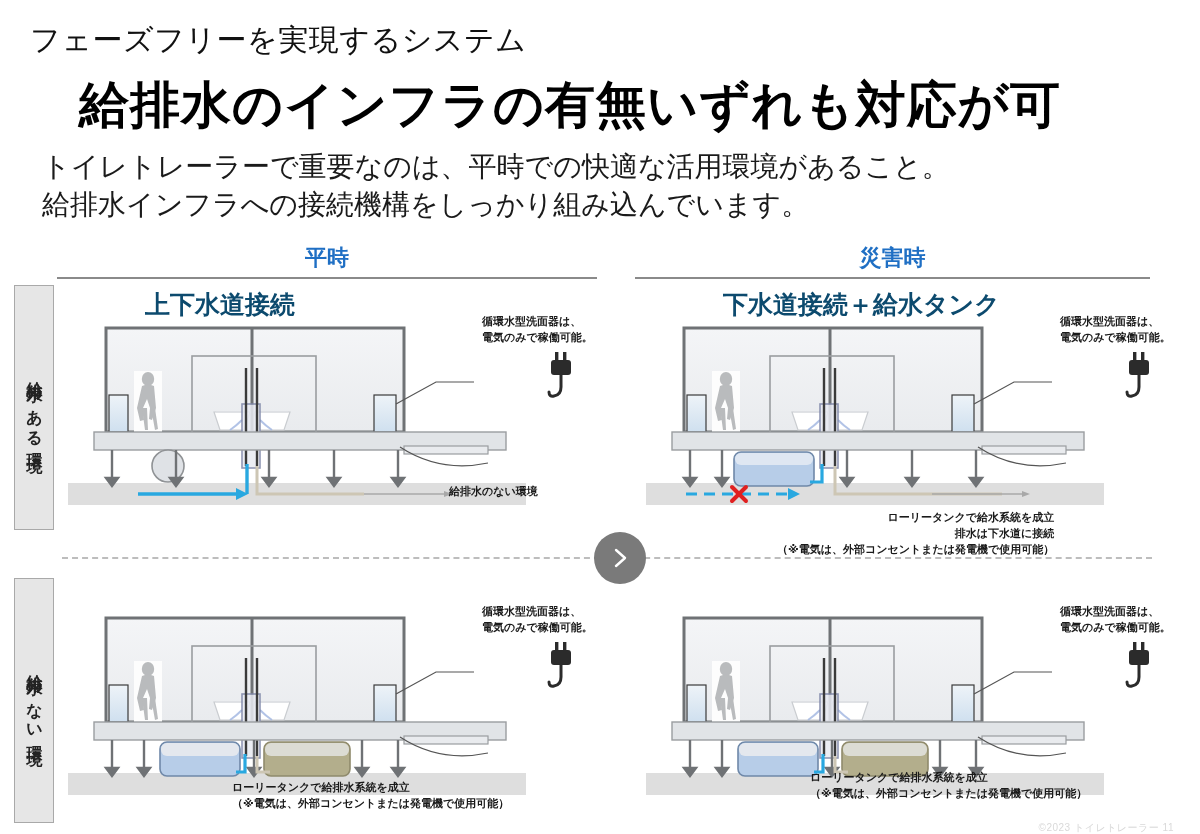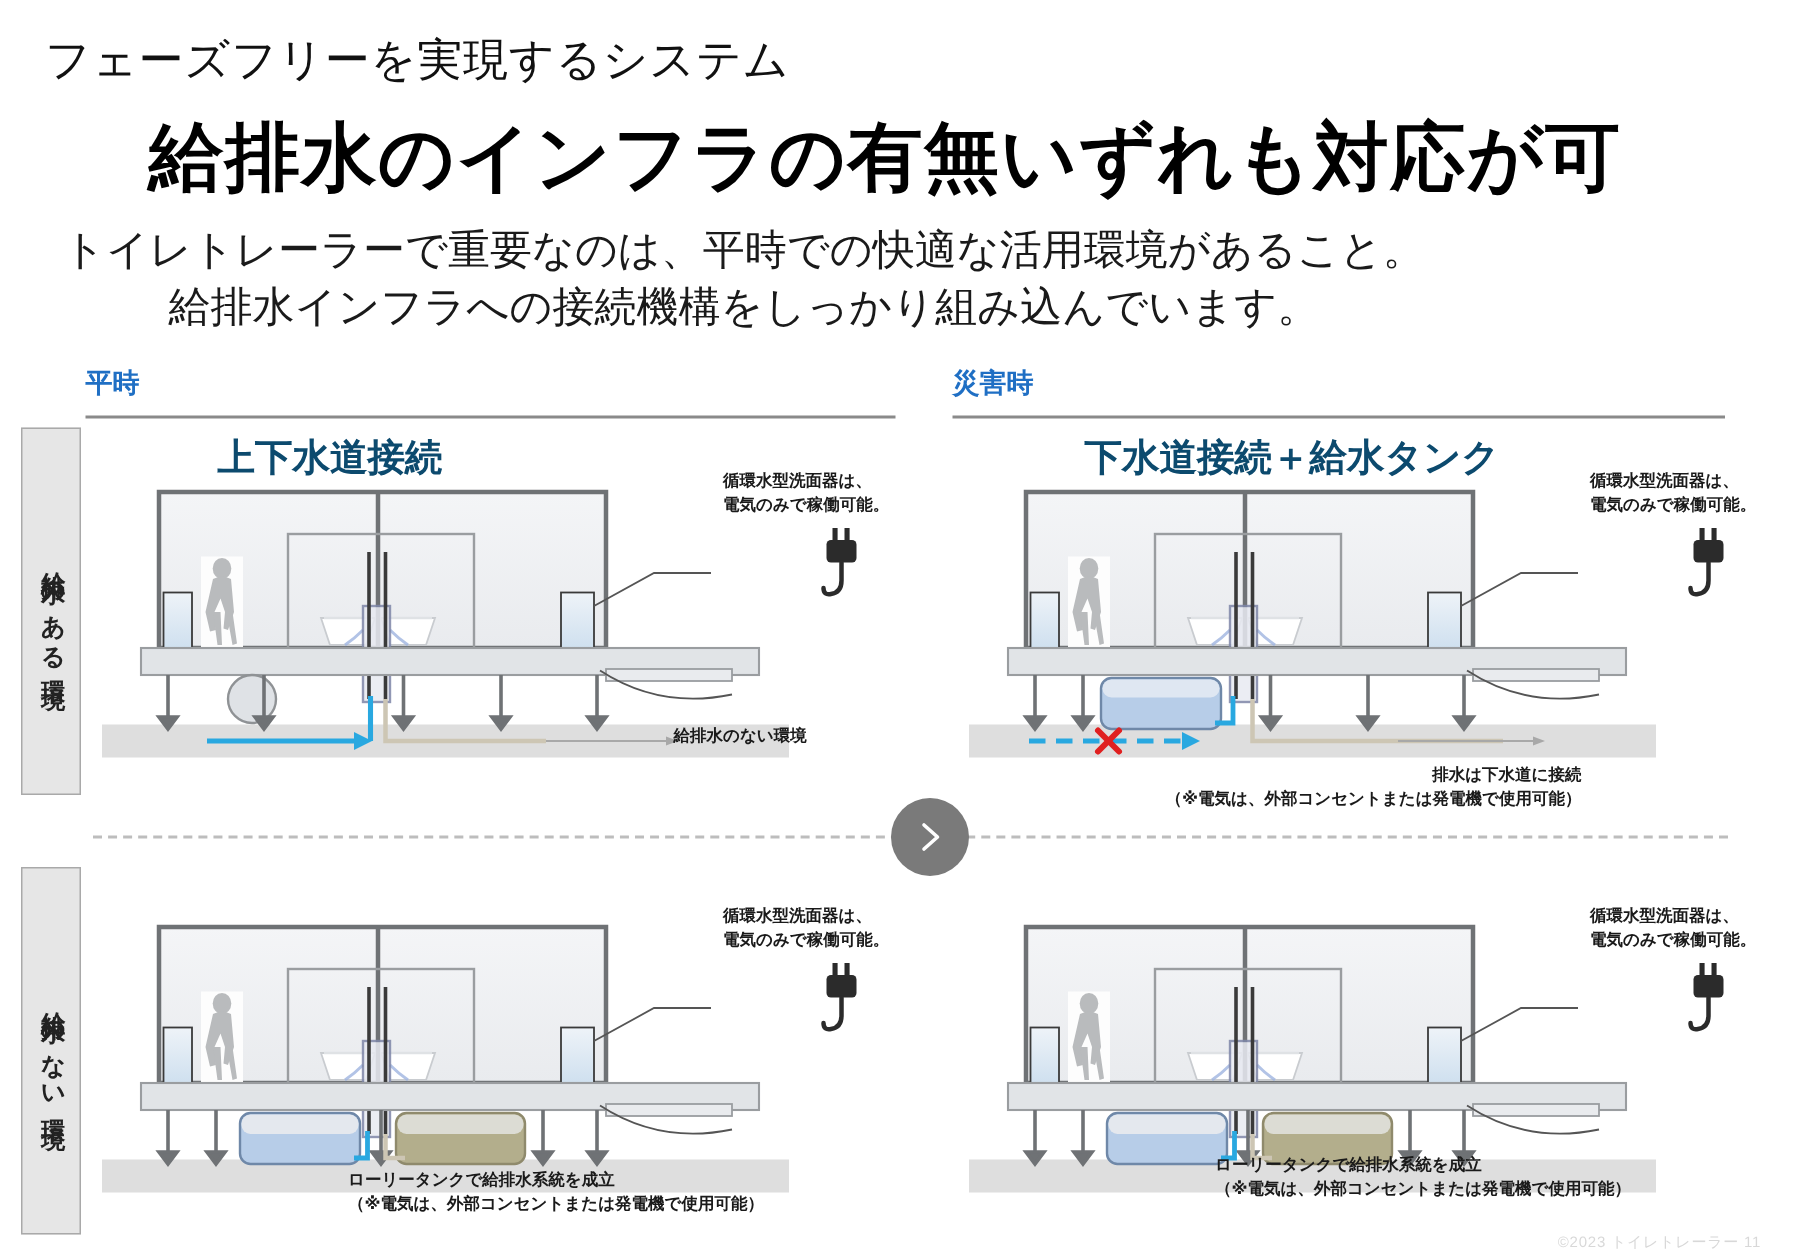--- a/index.html
+++ b/index.html
@@ -14,34 +14,34 @@
   
   .eyebrow {
     position: absolute; left: 30px; top: 20px;
     font-size: 30px; font-weight: 400; color: #111;
     letter-spacing: 0.5px;
   }
   .headline {
     position: absolute; left: 0; top: 72px; width: 1140px;
     text-align: center;
     font-size: 50px; font-weight: 700; color: #000;
-    letter-spacing: 1px; white-space: nowrap; margin-left: 20px;
+    letter-spacing: 1px; white-space: nowrap;
   }
   .lead {
     position: absolute; left: 42px; top: 148px;
     font-size: 28px; font-weight: 400; color: #1a1a1a;
     line-height: 1.35;
   }
-  .lead div { white-space: nowrap; text-align: center; }
+  .lead div { white-space: nowrap; }
 
   
   .colhead {
     position: absolute; top: 243px;
-    font-size: 18px; font-weight: 700; color: #1f6fc4;
-    text-align: left;
+    font-size: 22px; font-weight: 700; color: #1f6fc4;
+    text-align: center;
   }
   .colhead.left  { left: 57px;  width: 540px; }
   .colhead.right { left: 635px; width: 515px; }
   .colrule {
     position: absolute; top: 277px; height: 2px; background: #8a8a8a;
   }
   .colrule.left  { left: 57px;  width: 540px; }
   .colrule.right { left: 635px; width: 515px; }
 
   
@@ -284,20 +284,21 @@
         <g stroke="#e02020" stroke-width="4" stroke-linecap="round">
           <line x1="90" y1="171" x2="104" y2="185"></line>
           <line x1="104" y1="171" x2="90" y2="185"></line>
         </g>
       </g>
       <path d="M332 88 L372 66 H410" stroke="#555" stroke-width="1.2" fill="none"></path>
       <path d="M336 131 q40 26 88 16" stroke="#555" stroke-width="1.2" fill="none"></path>
     </svg>
 
     <div class="anno" style="left:135px; top:222px;">
+      <div>ローリータンクで給水系統を成立</div>
       <div>排水は下水道に接続</div>
       <div>（※電気は、外部コンセントまたは発電機で使用可能）</div>
     </div>
 
     <div class="callout" style="left:418px; top:26px;">
       <div class="ctext" style="left:0; top:0;">循環水型洗面器は、</div>
       <div class="ctext" style="left:0; top:16px;">電気のみで稼働可能。</div>
       <svg class="plug" style="left:62px; top:38px;" width="34" height="58" viewBox="0 0 34 58">
         <rect x="11" y="0" width="3.4" height="8" fill="#2b2b2b"></rect>
         <rect x="19" y="0" width="3.4" height="8" fill="#2b2b2b"></rect>

